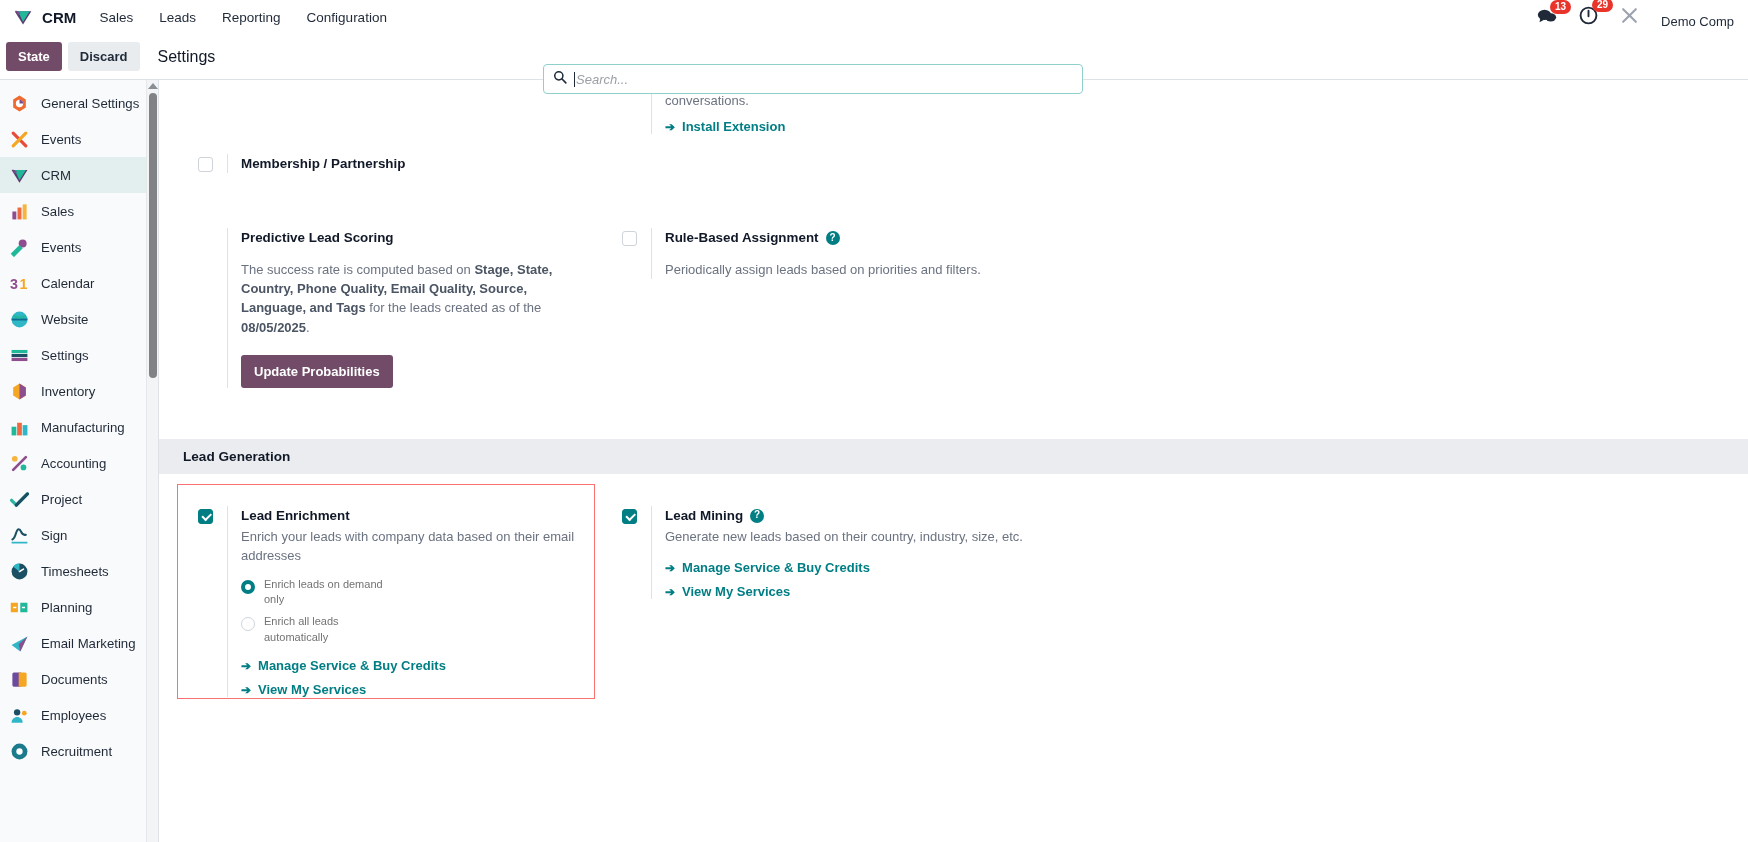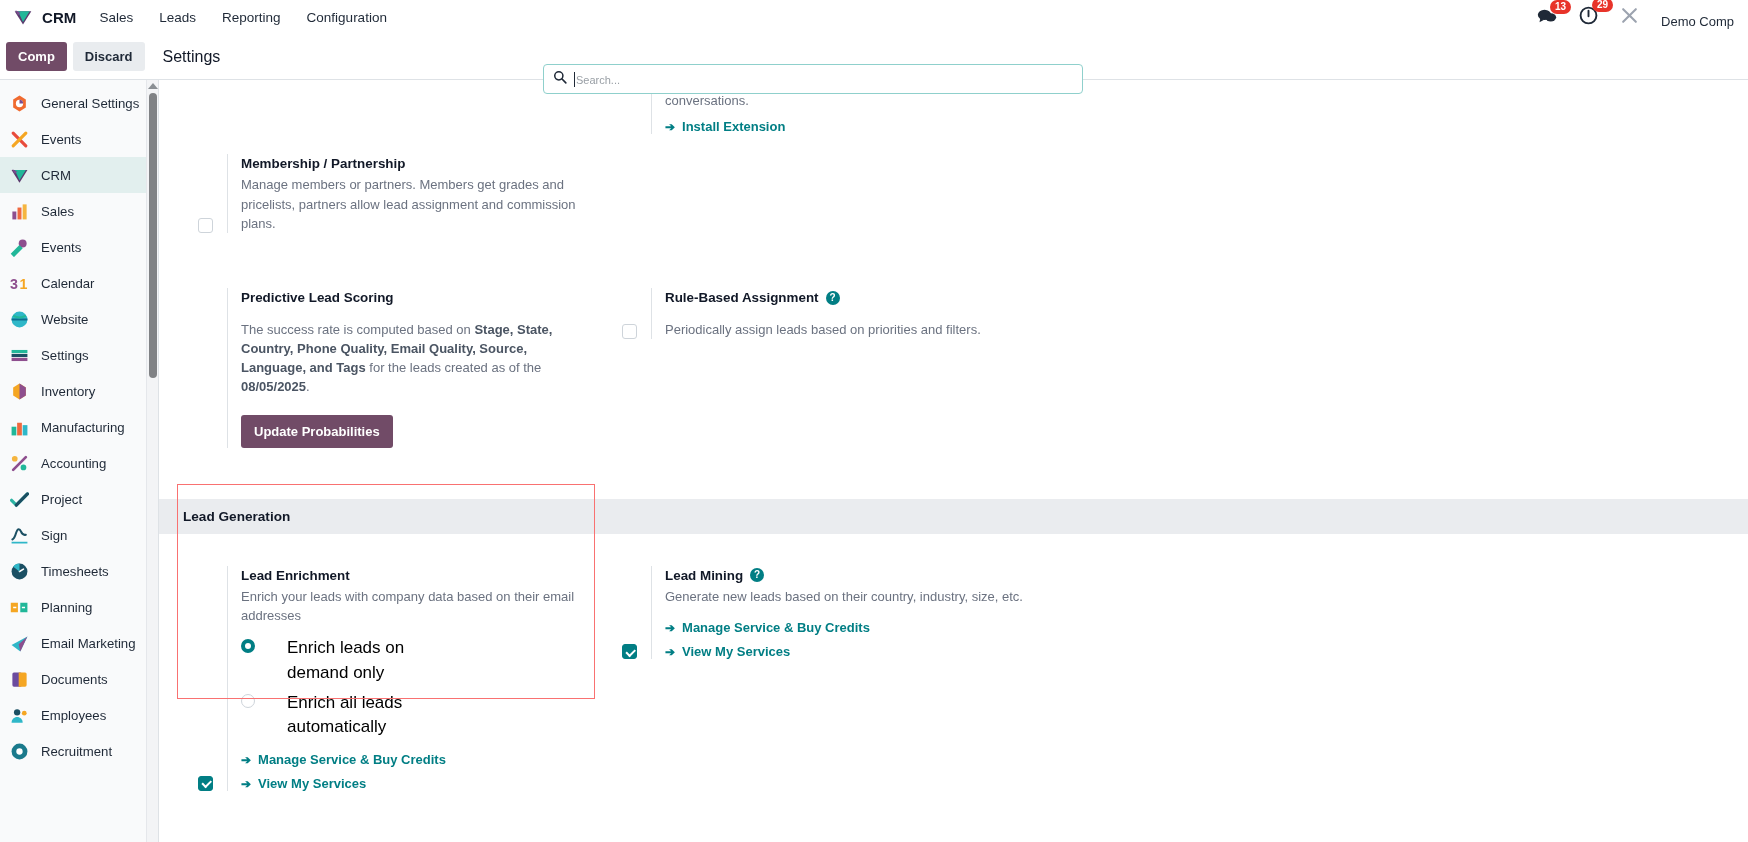--- a/index.html
+++ b/index.html
@@ -74,21 +74,21 @@
   .searchbar {
     position: absolute; left: 543px; top: 45px;
     transform: translateY(-50%);
     width: 540px; height: 30px;
     border: 1px solid #8fd0cc; border-radius: 4px;
     background: #fff;
     display: flex; align-items: center; gap: 7px;
     padding: 0 9px;
   }
   .search-ph {
-    font-size: 11px; color: #9aa0a6; position: relative;
+    font-size: 13px; color: #9aa0a6; position: relative; font-style: italic;
   }
   .caret {
     display: inline-block; width: 1px; height: 15px;
     background: #1f2937; vertical-align: -3px; margin-right: 1px;
   }
 
   
   .app-body {
     display: flex;
     height: 763px;
@@ -144,21 +144,20 @@
   .app-settings-row {
     display: flex;
     padding-left: 24px;
   }
   .col { width: 424px; flex: 0 0 424px; padding-right: 28px; }
   .col-wide { width: 470px; flex: 0 0 470px; }
 
   .setting {
     display: flex;
     margin-bottom: 8px;
-    align-items: flex-end;
   }
   .cb-slot {
     width: 44px; flex: 0 0 44px;
     padding-top: 3px;
     display: flex; justify-content: center;
   }
   .s-body {
     border-left: 1px solid #dee2e6;
     padding-left: 13px;
     flex: 1;
@@ -211,23 +210,22 @@
   }
   .radio {
     width: 14px; height: 14px; border-radius: 50%;
     border: 1px solid #ced4da; background: #fff;
     margin-top: 3px; flex: 0 0 14px; cursor: pointer;
   }
   .radio.on {
     border: 4px solid #017e84; background: #fff;
   }
   .radio-label {
-    font-size: 17px; color: #000000; line-height: 1.42;
+    font-size: 11px; color: #737373; line-height: 1.42;
     max-width: 120px;
-    margin-left: 23px;
   }
 
   .btn-update {
     background: #714b67; color: #fff;
     font-size: 13px; font-weight: 600;
     border: 0; border-radius: 3px;
     padding: 9px 13px; cursor: pointer;
     margin-top: 18px; font-family: inherit;
   }
 
@@ -290,21 +288,21 @@
           <path d="M4 4l9 9M20 4l-9 9" stroke="#9ca3af" stroke-width="2.6" stroke-linecap="round"></path>
           <path d="M4 20l7-7M20 20l-7-7" stroke="#9ca3af" stroke-width="2.6" stroke-linecap="round"></path>
         </svg>
       </span>
     </div>
     <div class="user-name">Demo Comp</div>
   </div>
 </div>
 
 <div class="control-panel">
-  <button class="btn btn-save">Comp</button>
+  <button class="btn btn-save">State</button>
   <button class="btn btn-discard">Discard</button>
   <div class="panel-title">Settings</div>
   <div class="searchbar">
     <span>
       <svg width="14" height="14" viewBox="0 0 24 24">
         <circle cx="10" cy="10" r="7" fill="none" stroke="#1f2937" stroke-width="2.6"></circle>
         <path d="M15.5 15.5L22 22" stroke="#1f2937" stroke-width="2.8" stroke-linecap="round"></path>
       </svg>
     </span>
     <span class="search-ph"><span class="caret"></span><span>Search...</span></span>
@@ -527,21 +525,20 @@
 
     <div class="app-settings-row" style="padding-top:0;">
       <div class="col">
         <div style="height:74px;"></div>
         <div class="setting">
           <div class="cb-slot">
             <span class="checkbox"></span>
           </div>
           <div class="s-body">
             <div class="s-title">Membership / Partnership</div>
-            <div class="s-desc">Manage members or partners. Members get grades and pricelists, partners allow lead assignment and commission plans.</div>
           </div>
         </div>
       </div>
       <div class="col col-wide">
         <div class="setting" style="margin-bottom:0;">
           <div class="cb-slot"></div>
           <div class="s-body">
             <div class="s-desc" style="margin-top:-8px;max-width:400px;">calls, SMS messages, and get AI-powered transcripts of your</div>
             <div class="s-desc" style="margin-top:0;">conversations.</div>
             <div class="link">

